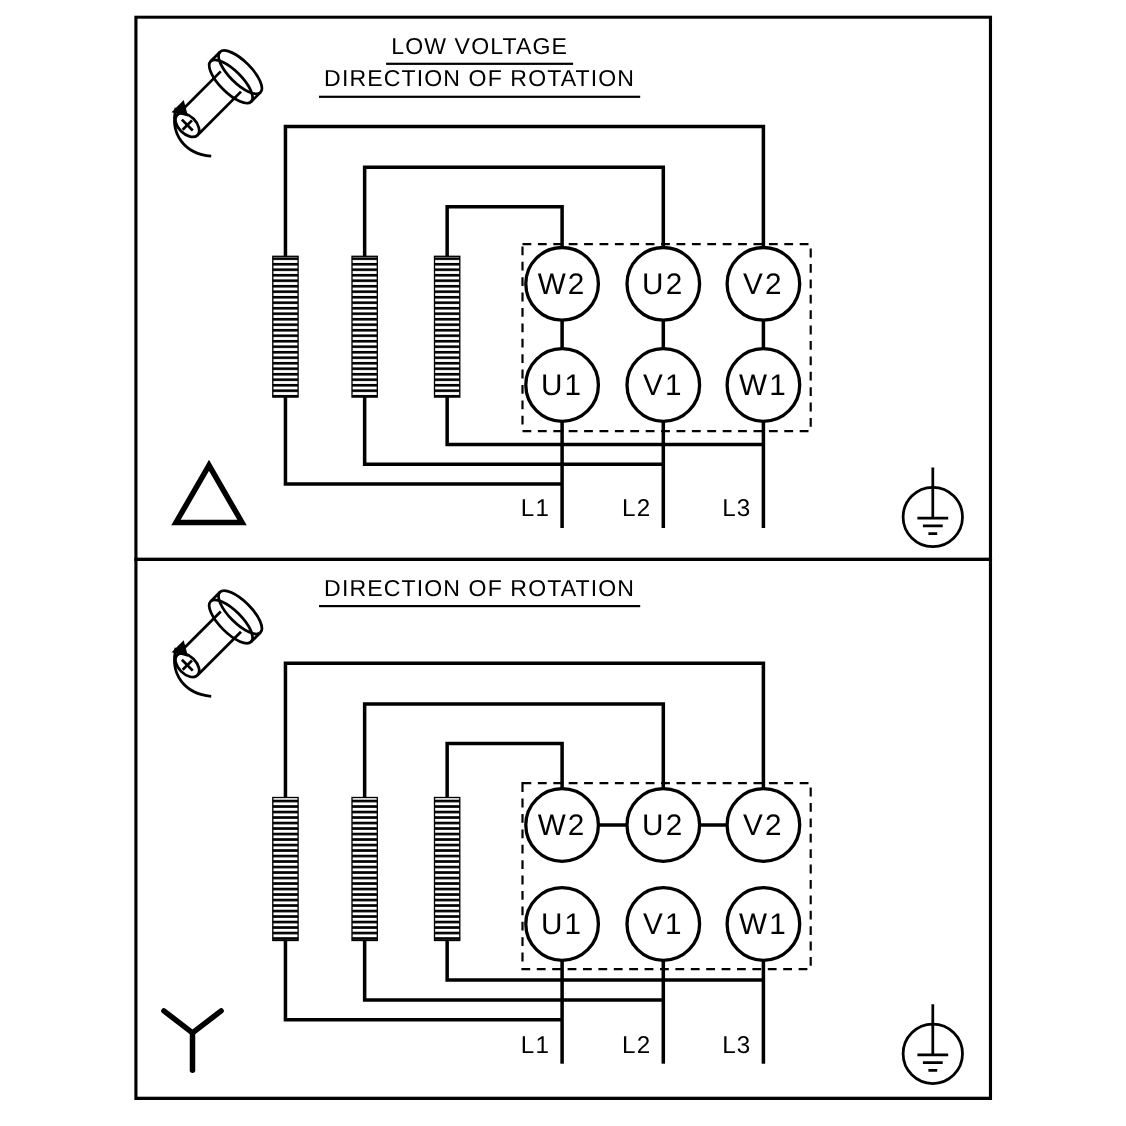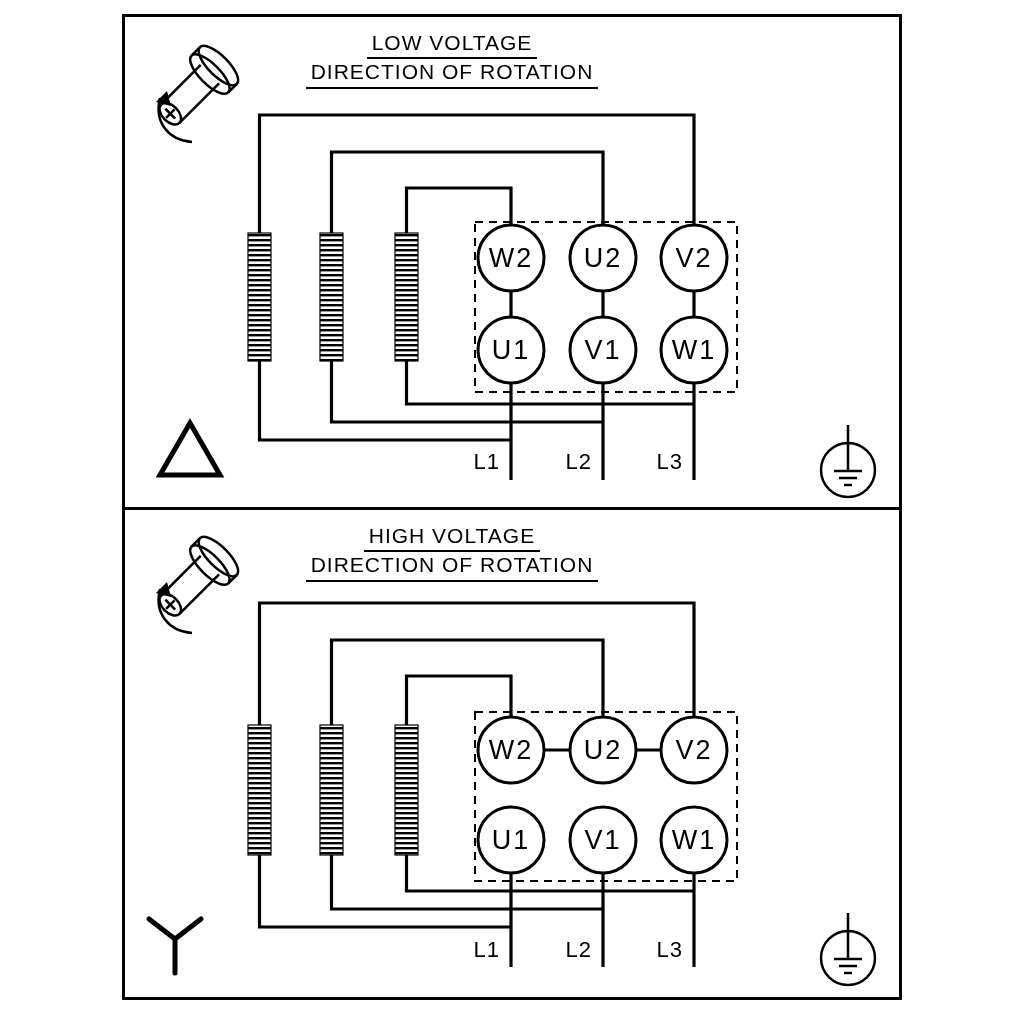--- a/index.html
+++ b/index.html
@@ -4,21 +4,21 @@
 <style>
   html,body{margin:0;padding:0;background:#ffffff;}
   #stage{
     position:relative;
     width:1024px;height:1024px;
     background:#ffffff;
     font-family:"Liberation Sans", sans-serif;
     color:#000;
     overflow:hidden;
   }
-  .panel{position:absolute;left:122px;width:628px;padding-left:32px;}
+  .panel{position:absolute;left:122px;width:628px;}
   #panel-low{top:14px;height:496px;}
   #panel-high{top:507px;height:493px;}
   .panel svg{position:absolute;left:0;top:0;}
   .panel-titles{
     position:absolute;left:0;right:0;top:16px;
     text-align:center;z-index:2;
   }
   .panel-titles .t{
     display:inline-block;
     font-size:21px;letter-spacing:1px;
@@ -134,21 +134,20 @@
         <line class="thin" x1="0" y1="-45" x2="0" y2="1"></line>
         <line class="thin" x1="-14" y1="1" x2="14" y2="1"></line>
         <line class="thin" x1="-9" y1="8" x2="9" y2="8"></line>
         <line class="thin" x1="-4" y1="15" x2="4" y2="15"></line>
       </g>
     </svg>
   </div>
 
   <div class="panel" id="panel-high">
     <div class="panel-titles">
-      <div><span class="t">HIGH VOLTAGE</span></div>
       <div><span class="t">DIRECTION OF ROTATION</span></div>
     </div>
     <svg width="780" height="493" viewBox="0 0 780 493">
       <defs>
         <pattern id="hatch2" width="8" height="5" patternUnits="userSpaceOnUse">
           <rect width="8" height="5" fill="#ffffff"></rect>
           <rect width="8" height="2.4" fill="#000000"></rect>
         </pattern>
       </defs>
 

